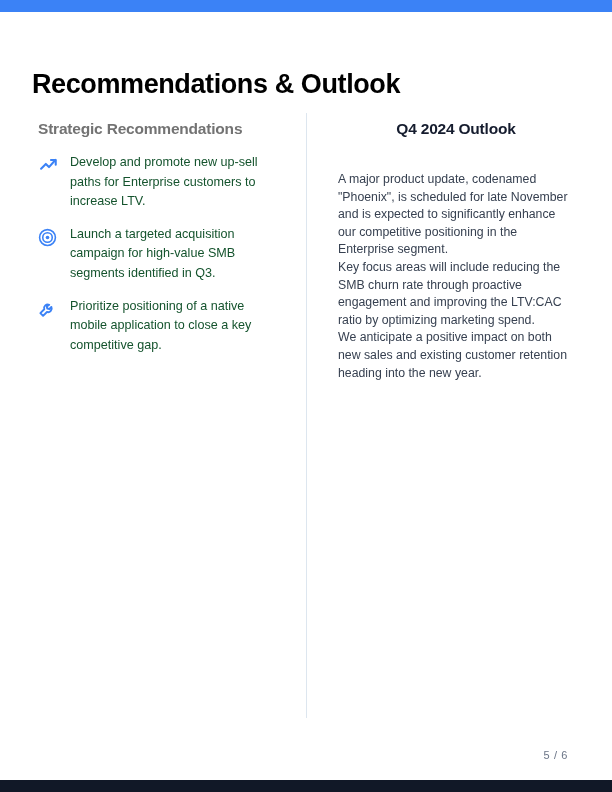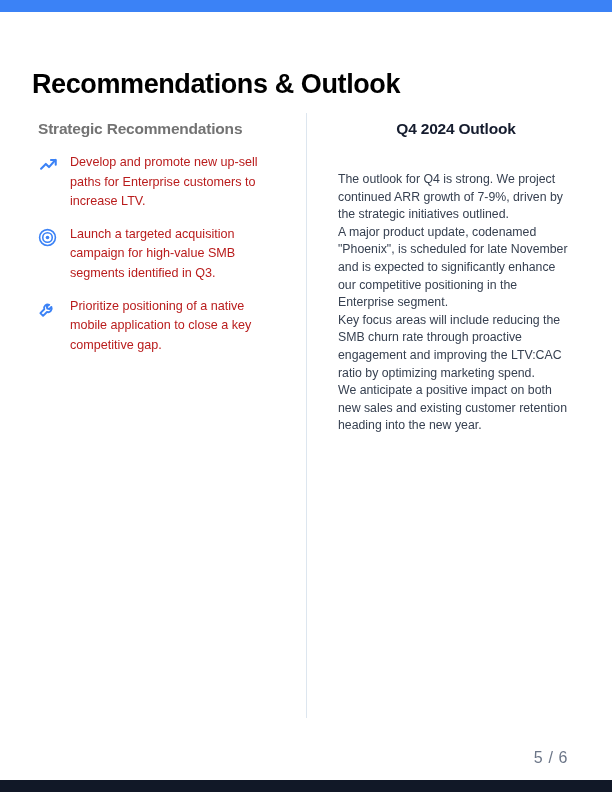--- a/index.html
+++ b/index.html
@@ -91,21 +91,21 @@
     margin-right: 10px;
     margin-top: 3px;
     display: block;
   }
   .rec-icon svg {
     display: block;
   }
   .rec-text {
     font-size: 12.6px;
     line-height: 19.6px;
-    color: #b91c1c;
+    color: #14532d;
   }
 
   
   .col-right {
     position: absolute;
     left: 338px;
     top: 118px;
     width: 236px;
   }
   .col-head-right {
@@ -122,21 +122,21 @@
     line-height: 17.6px;
     color: #374151;
     margin: 0;
   }
 
   
   .page-num {
     position: absolute;
     right: 44px;
     top: 749px;
-    font-size: 16px;
+    font-size: 11px;
     color: #6b7587;
     letter-spacing: 0.6px;
     margin-left: 12px;
   }
 </style>
 </head>
 <body>
 
 <div class="top-bar"></div>
 
@@ -178,21 +178,20 @@
       </span>
       <span class="rec-text">Prioritize positioning of a native mobile application to close a key competitive gap.</span>
     </li>
 
   </ul>
 </div>
 
 <div class="col-right">
   <h2 class="col-head-right">Q4 2024 Outlook</h2>
 
-  <p class="outlook-p">The outlook for Q4 is strong. We project continued ARR growth of 7-9%, driven by the strategic initiatives outlined.</p>
   <p class="outlook-p">A major product update, codenamed "Phoenix", is scheduled for late November and is expected to significantly enhance our competitive positioning in the Enterprise segment.</p>
   <p class="outlook-p">Key focus areas will include reducing the SMB churn rate through proactive engagement and improving the LTV:CAC ratio by optimizing marketing spend.</p>
   <p class="outlook-p">We anticipate a positive impact on both new sales and existing customer retention heading into the new year.</p>
 </div>
 
 <div class="page-num">5 / 6</div>
 
 <div class="bottom-bar"></div>
 
 </body></html>

